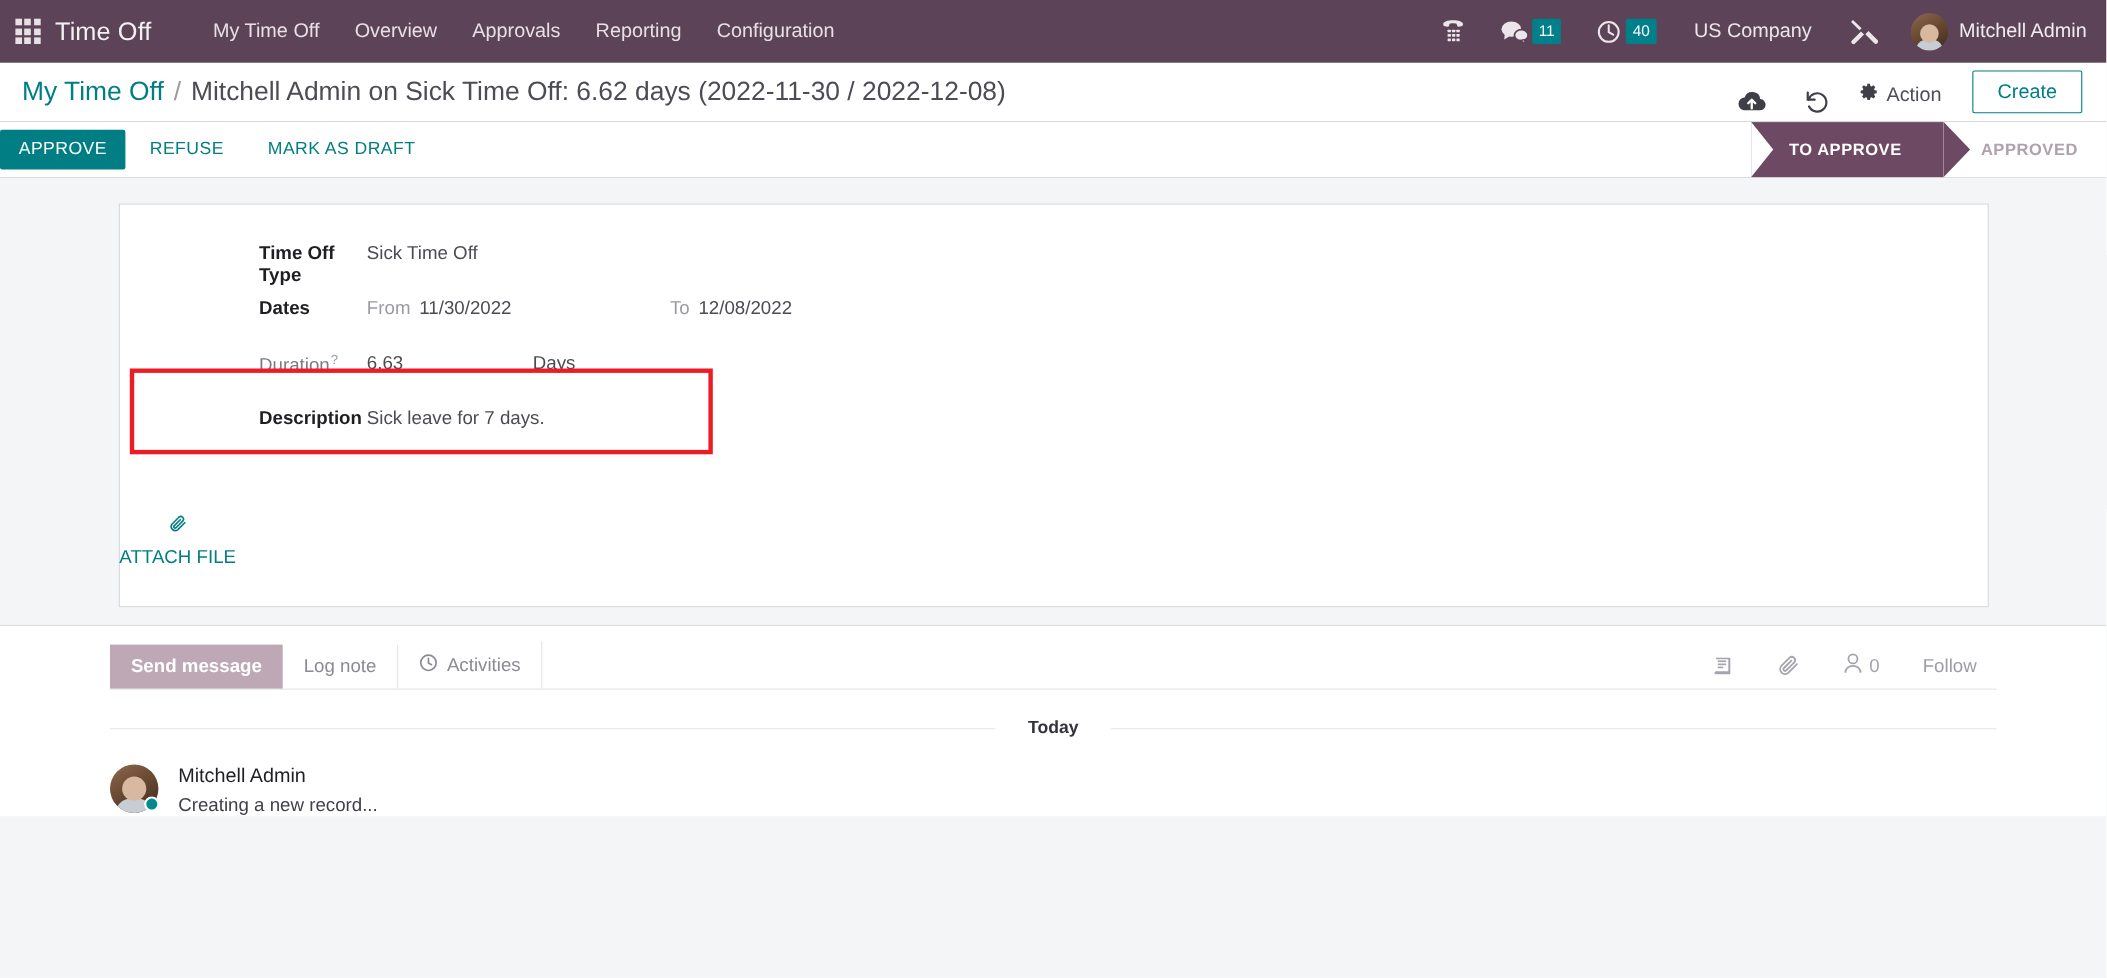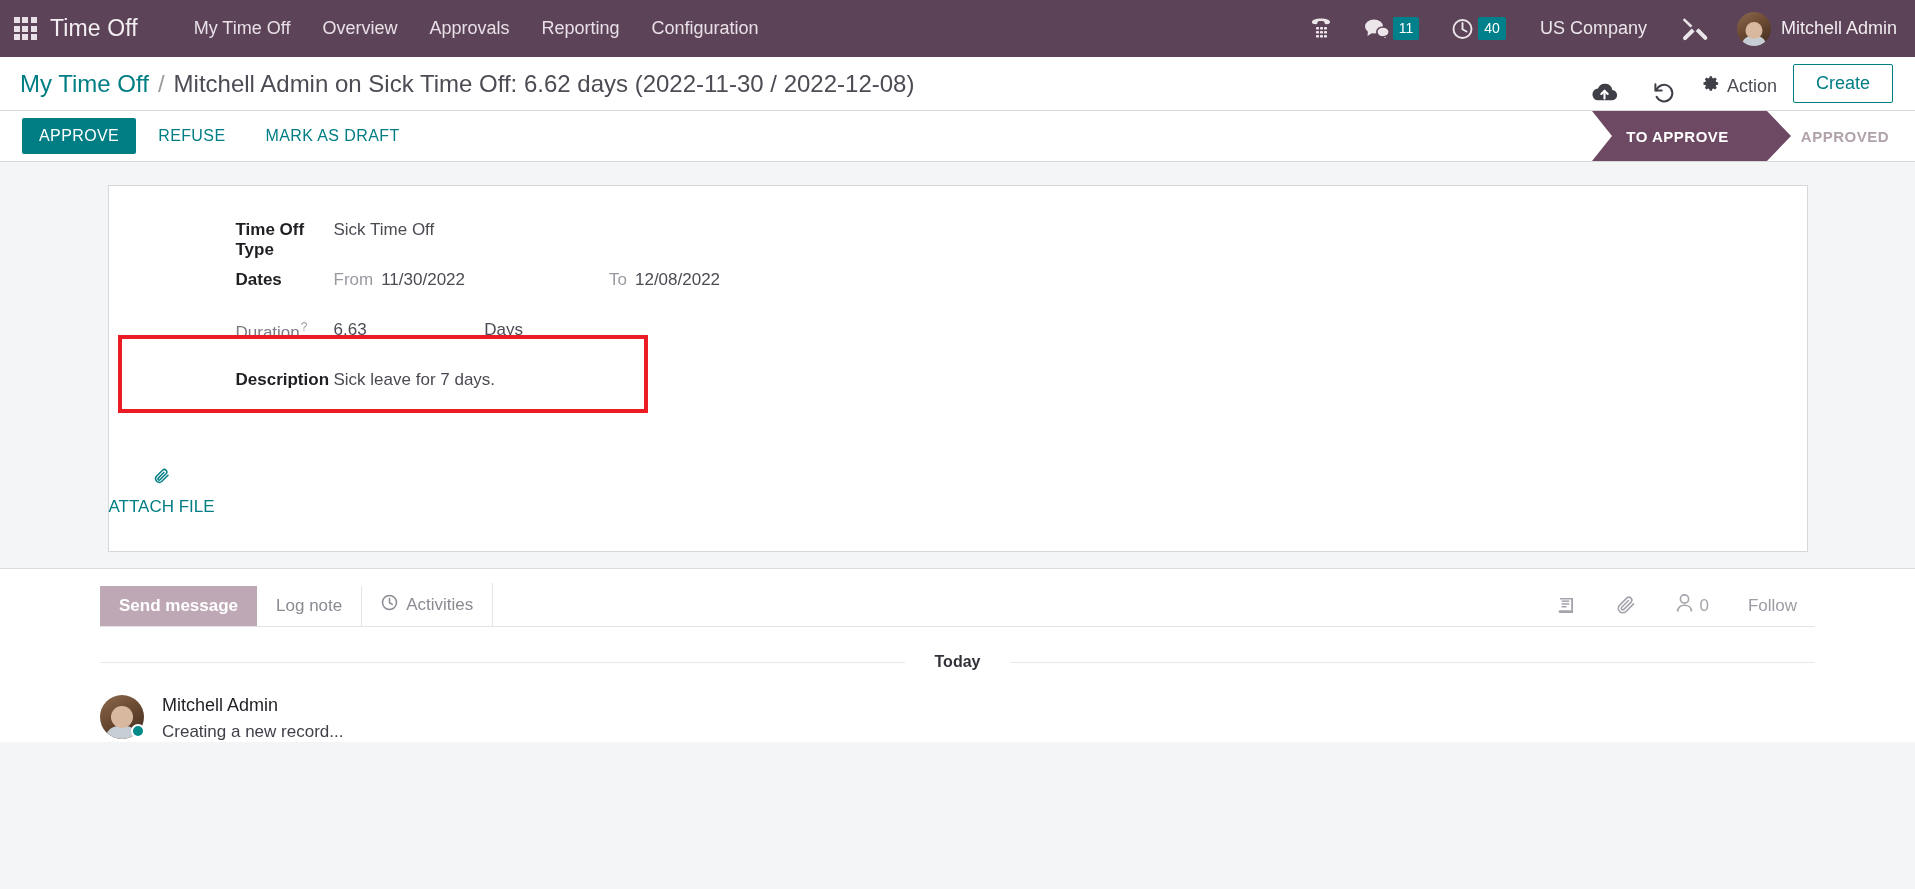--- a/index.html
+++ b/index.html
@@ -161,31 +161,32 @@
     white-space: nowrap;
   }
   .btn-create {
     border: 1px solid #017e84;
     color: #017e84;
     background: #fff;
     font-size: 18px;
     padding: 8px 22px;
     cursor: pointer;
     border-radius: 2px;
+    margin-left: 12px;
     white-space: nowrap;
   }
 
   
   .statusbar-row {
     background: #ffffff;
     border-bottom: 1px solid #d8d8d8;
     height: 51px;
     display: flex;
     align-items: stretch;
-    padding-left: 22px;
+    padding-left: 0;
   }
   .sb-buttons { display: flex; align-items: center; gap: 0; }
   .btn-primary-flat {
     background: #017e84;
     color: #ffffff;
     border: none;
     font-size: 16px;
     font-weight: 500;
     letter-spacing: .4px;
     padding: 9px 17px;

